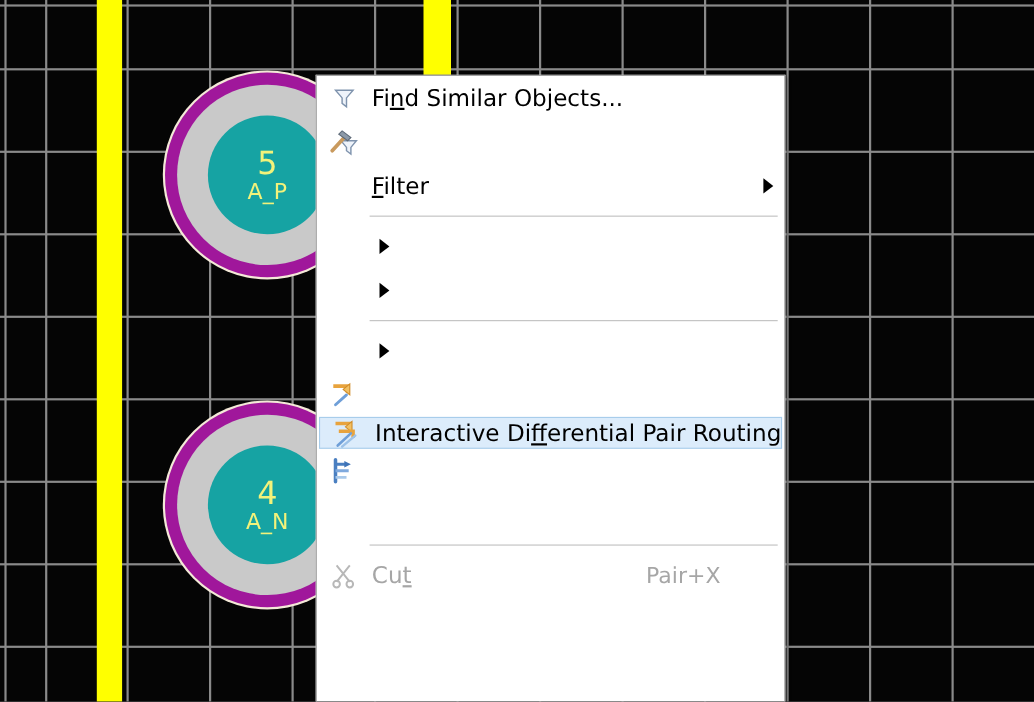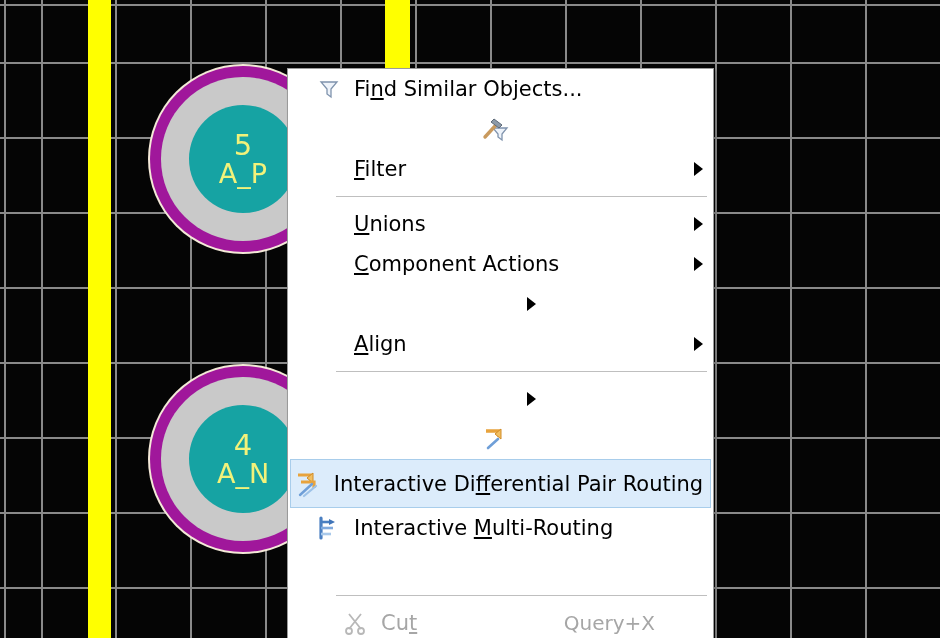--- a/index.html
+++ b/index.html
@@ -72,21 +72,21 @@
     line-height: 1.05;
   }
   .pad-label-num {
     color: #f2f27a;
     font-size: 29px;
     font-family: "DejaVu Sans", sans-serif;
     letter-spacing: 0px;
   }
   .pad-label-net {
     color: #f2f27a;
-    font-size: 27px;
+    font-size: 20px;
     font-family: "DejaVu Sans", sans-serif;
     white-space: nowrap;
   }
 
   
   #context-menu {
     position: absolute;
     left: 287px; top: 68px;
     width: 427px;
     height: 570px;
@@ -95,31 +95,30 @@
     border-bottom: none;
     font-family: "DejaVu Sans", sans-serif;
     overflow: hidden;
     box-shadow: 2px 2px 3px rgba(0,0,0,0.25);
   }
   .menu-item {
     position: relative;
     display: flex;
     align-items: center;
     height: 40px;
-    padding-left: 20px;
+    padding-left: 4px;
     cursor: default;
     color: #000000;
-    justify-content: center;
-  }
-  .menu-item.disabled { color: #a6a6a6; margin-left: 27px; }
+  }
+  .menu-item.disabled { color: #a6a6a6; }
   .menu-item.highlighted {
     background: #dcecfb;
     border: 1px solid #a8cdeb;
     margin: 0 2px;
-    height: 49px;
+    height: 29px;
   }
   .mi-icon {
     width: 42px;
     min-width: 42px;
     height: 36px;
     display: flex;
     align-items: center;
     justify-content: center;
   }
   .mi-label {
@@ -234,41 +233,26 @@
       <div class="menu-item">
         <span class="mi-icon"></span>
         <span class="mi-label"><u>F</u>ilter</span>
         <span class="mi-arrow">
           <span class="tri"></span>
         </span>
       </div>
       <div class="menu-sep"></div>
       <div class="menu-item">
         <span class="mi-icon"></span>
-        <span class="mi-label"><u>U</u>nions</span>
         <span class="mi-arrow">
           <span class="tri"></span>
         </span>
       </div>
       <div class="menu-item">
         <span class="mi-icon"></span>
-        <span class="mi-label"><u>C</u>omponent Actions</span>
-        <span class="mi-arrow">
-          <span class="tri"></span>
-        </span>
-      </div>
-      <div class="menu-item">
-        <span class="mi-icon"></span>
-        <span class="mi-arrow">
-          <span class="tri"></span>
-        </span>
-      </div>
-      <div class="menu-item">
-        <span class="mi-icon"></span>
-        <span class="mi-label"><u>A</u>lign</span>
         <span class="mi-arrow">
           <span class="tri"></span>
         </span>
       </div>
       <div class="menu-sep"></div>
       <div class="menu-item">
         <span class="mi-icon"></span>
         <span class="mi-arrow">
           <span class="tri"></span>
         </span>
@@ -299,38 +283,37 @@
       <div class="menu-item">
         <span class="mi-icon">
           <svg width="28" height="28" viewBox="0 0 28 28">
             <path d="M6 4 V24" stroke="#4a7fc1" stroke-width="3.2" stroke-linecap="round"></path>
             <path d="M6 8 H16" stroke="#4a7fc1" stroke-width="2.6"></path>
             <path d="M6 14 H18" stroke="#7fa9dd" stroke-width="2.6"></path>
             <path d="M6 20 H16" stroke="#a9c9ea" stroke-width="2.6"></path>
             <path d="M14 5 L20 8 L14 11 Z" fill="#3f74b8"></path>
           </svg>
         </span>
-        <span class="mi-label">Interactive <u>M</u>ulti-Routing</span>
         <span class="mi-arrow"></span>
       </div>
       <div class="menu-item">
         <span class="mi-icon"></span>
         <span class="mi-arrow"></span>
       </div>
       <div class="menu-sep"></div>
       <div class="menu-item disabled">
         <span class="mi-icon">
           <svg width="28" height="28" viewBox="0 0 28 28">
             <path d="M7 5 L19 20 M19 5 L7 20" stroke="#b8b8b8" stroke-width="1.8"></path>
             <circle cx="7" cy="22" r="3" fill="none" stroke="#b8b8b8" stroke-width="1.8"></circle>
             <circle cx="19" cy="22" r="3" fill="none" stroke="#b8b8b8" stroke-width="1.8"></circle>
           </svg>
         </span>
         <span class="mi-label">Cu<u>t</u></span>
-        <span class="mi-shortcut">Query+X</span>
+        <span class="mi-shortcut">Pair+X</span>
         <span class="mi-arrow"></span>
       </div>
       <div class="menu-item disabled">
         <span class="mi-icon"></span>
         <span class="mi-arrow"></span>
       </div>
     </div>
 
 </div>
 

